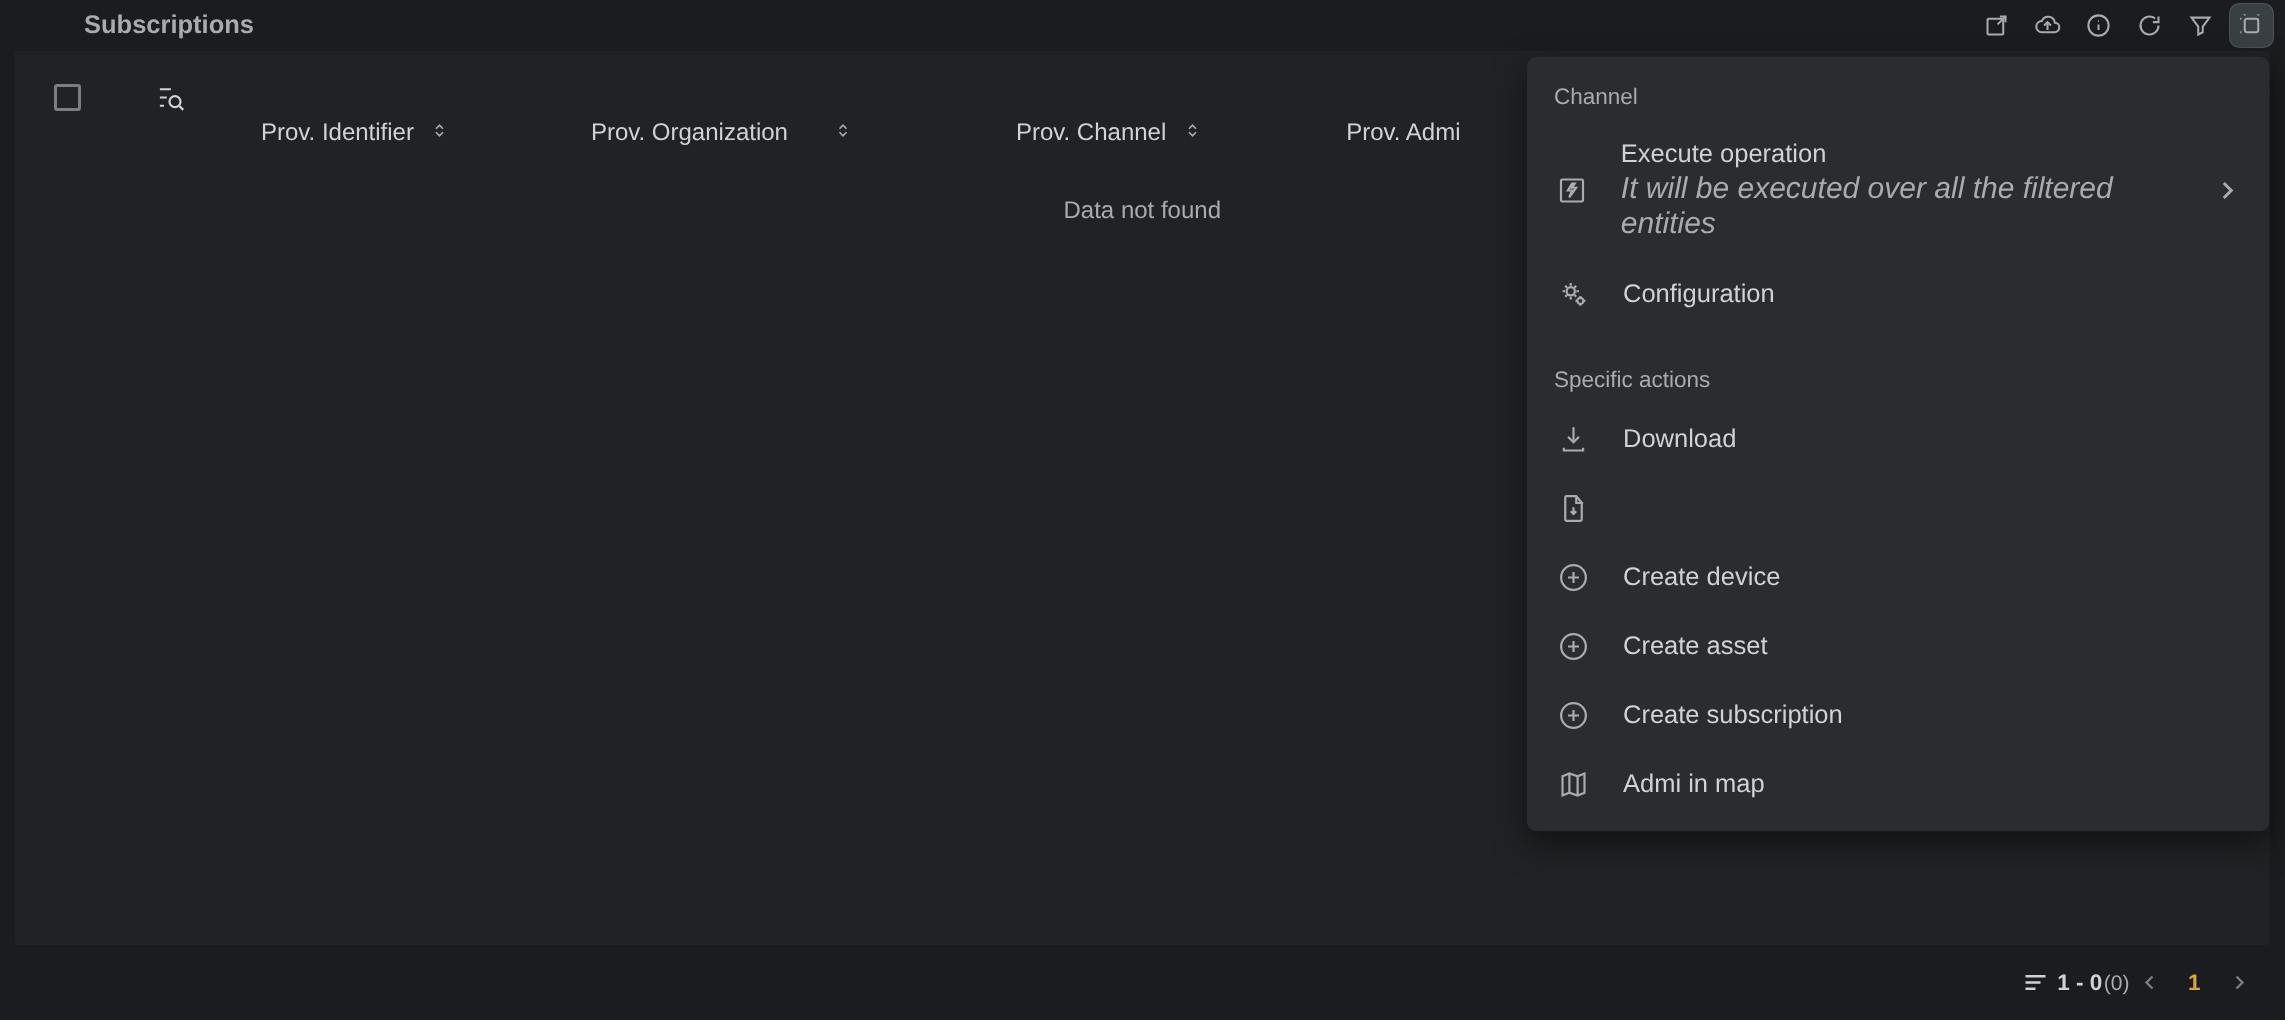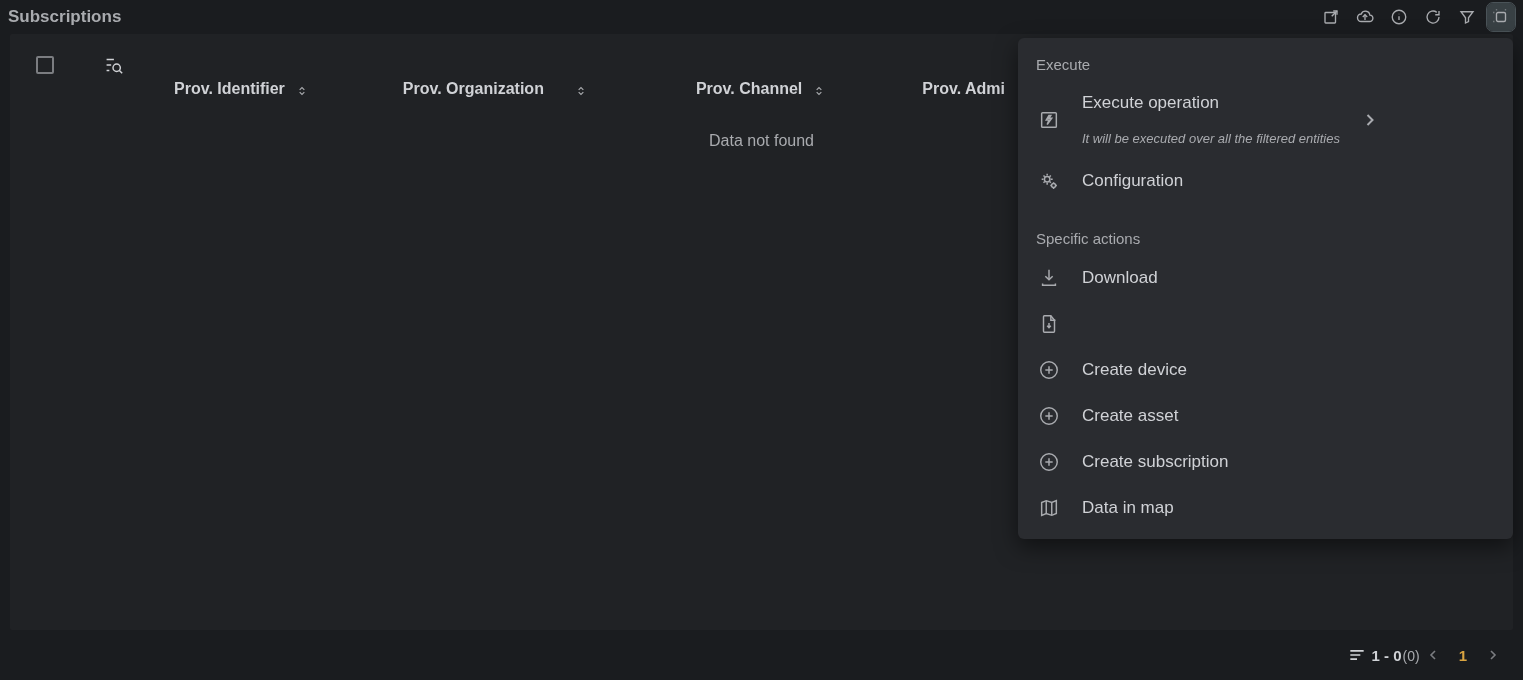--- a/index.html
+++ b/index.html
@@ -21,20 +21,21 @@
     color: var(--fg-0);
     font-family: "Segoe UI", Arial, sans-serif;
     font-size: 14px;
     overflow: hidden;
   }
   .root { width: 1523px; height: 680px; position: relative; }
   .titlebar {
     display: flex; align-items: center; justify-content: space-between;
     height: 34px;
     padding: 0 8px 0 8px;
+    margin-left: 48px;
   }
   .title {
     font-size: 17px;
     font-weight: 600;
     color: var(--fg-1);
   }
   .toolbar { display: flex; align-items: center; gap: 6px; }
   .icon-btn {
     width: 28px; height: 28px;
     border-radius: 6px;
@@ -68,24 +69,24 @@
     cursor: pointer;
   }
   .search-col-icon {
     margin-left: 38px;
     color: var(--fg-0);
     display: inline-flex;
   }
   .search-col-icon svg { width: 22px; height: 22px; stroke: currentColor; fill: none; stroke-width: 1.6; }
   .cols { display: flex; flex: 1; }
   .col {
-    display: inline-flex; align-items: flex-end;
+    display: inline-flex; align-items: flex-start;
     gap: 10px;
     font-size: 16px;
-    font-weight: 700;
+    font-weight: 400;
     color: var(--fg-0);
     padding: 0 18px;
     white-space: nowrap;
     cursor: pointer;
     margin-top: 48px;
   }
   .col1 { margin-left: 22px; }
   .col2 { margin-left: 58px; gap: 30px; }
   .col3 { margin-left: 72px; }
   .col4 { margin-left: 60px; }
@@ -142,21 +143,21 @@
     gap: 20px;
     padding: 12px 18px;
     cursor: pointer;
   }
   .menu-item .mi-icon {
     width: 26px; display: inline-flex; justify-content: center;
     color: var(--fg-1);
   }
   .menu-item .mi-icon svg { width: 22px; height: 22px; stroke: currentColor; fill: none; stroke-width: 1.6; }
   .menu-item .mi-text { flex: 1; font-size: 17px; color: var(--fg-0); }
-  .menu-item .mi-sub { font-size: 13px; font-style: italic; color: var(--fg-1); margin-top: 18px; }
+  .menu-item .mi-sub { font-size: 20px; font-style: italic; color: var(--fg-1); margin-top: 2px; }
   .menu-item.compact .mi-text-wrap { display: flex; flex-direction: column; }
   .menu-item .chev { color: var(--fg-1); display: inline-flex; }
   .menu-item .chev svg { width: 20px; height: 20px; stroke: currentColor; fill: none; stroke-width: 2.4; }
   .menu hr { border: none; height: 8px; }
 </style>
 </head>
 <body>
 
 <div class="root">
 
@@ -268,21 +269,21 @@
       <span class="page">1</span>
       <span class="nav">
         <svg viewBox="0 0 24 24">
             <path d="M9 6l6 6-6 6"></path>
           </svg>
       </span>
     </div>
   </div>
 
   <div class="menu">
-    <div class="menu-section-title">Execute</div>
+    <div class="menu-section-title">Channel</div>
 
     <div class="menu-item compact">
       <span class="mi-icon">
         <svg viewBox="0 0 24 24">
             <rect x="4" y="4" width="16" height="16" rx="1"></rect>
             <path d="M12 7l-3 5h3l-2 5 5-7h-3l2-3z"></path>
           </svg>
       </span>
       <span class="mi-text-wrap">
         <span class="mi-text">Execute operation</span>
@@ -362,17 +363,17 @@
     </div>
 
 
     <div class="menu-item">
       <span class="mi-icon">
         <svg viewBox="0 0 24 24">
             <path d="M4 6l5-2 6 2 5-2v14l-5 2-6-2-5 2z"></path>
             <path d="M9 4v14M15 6v14"></path>
           </svg>
       </span>
-      <span class="mi-text">Data in map</span>
+      <span class="mi-text">Admi in map</span>
     </div>
   </div>
 
 </div>
 
 </body></html>

